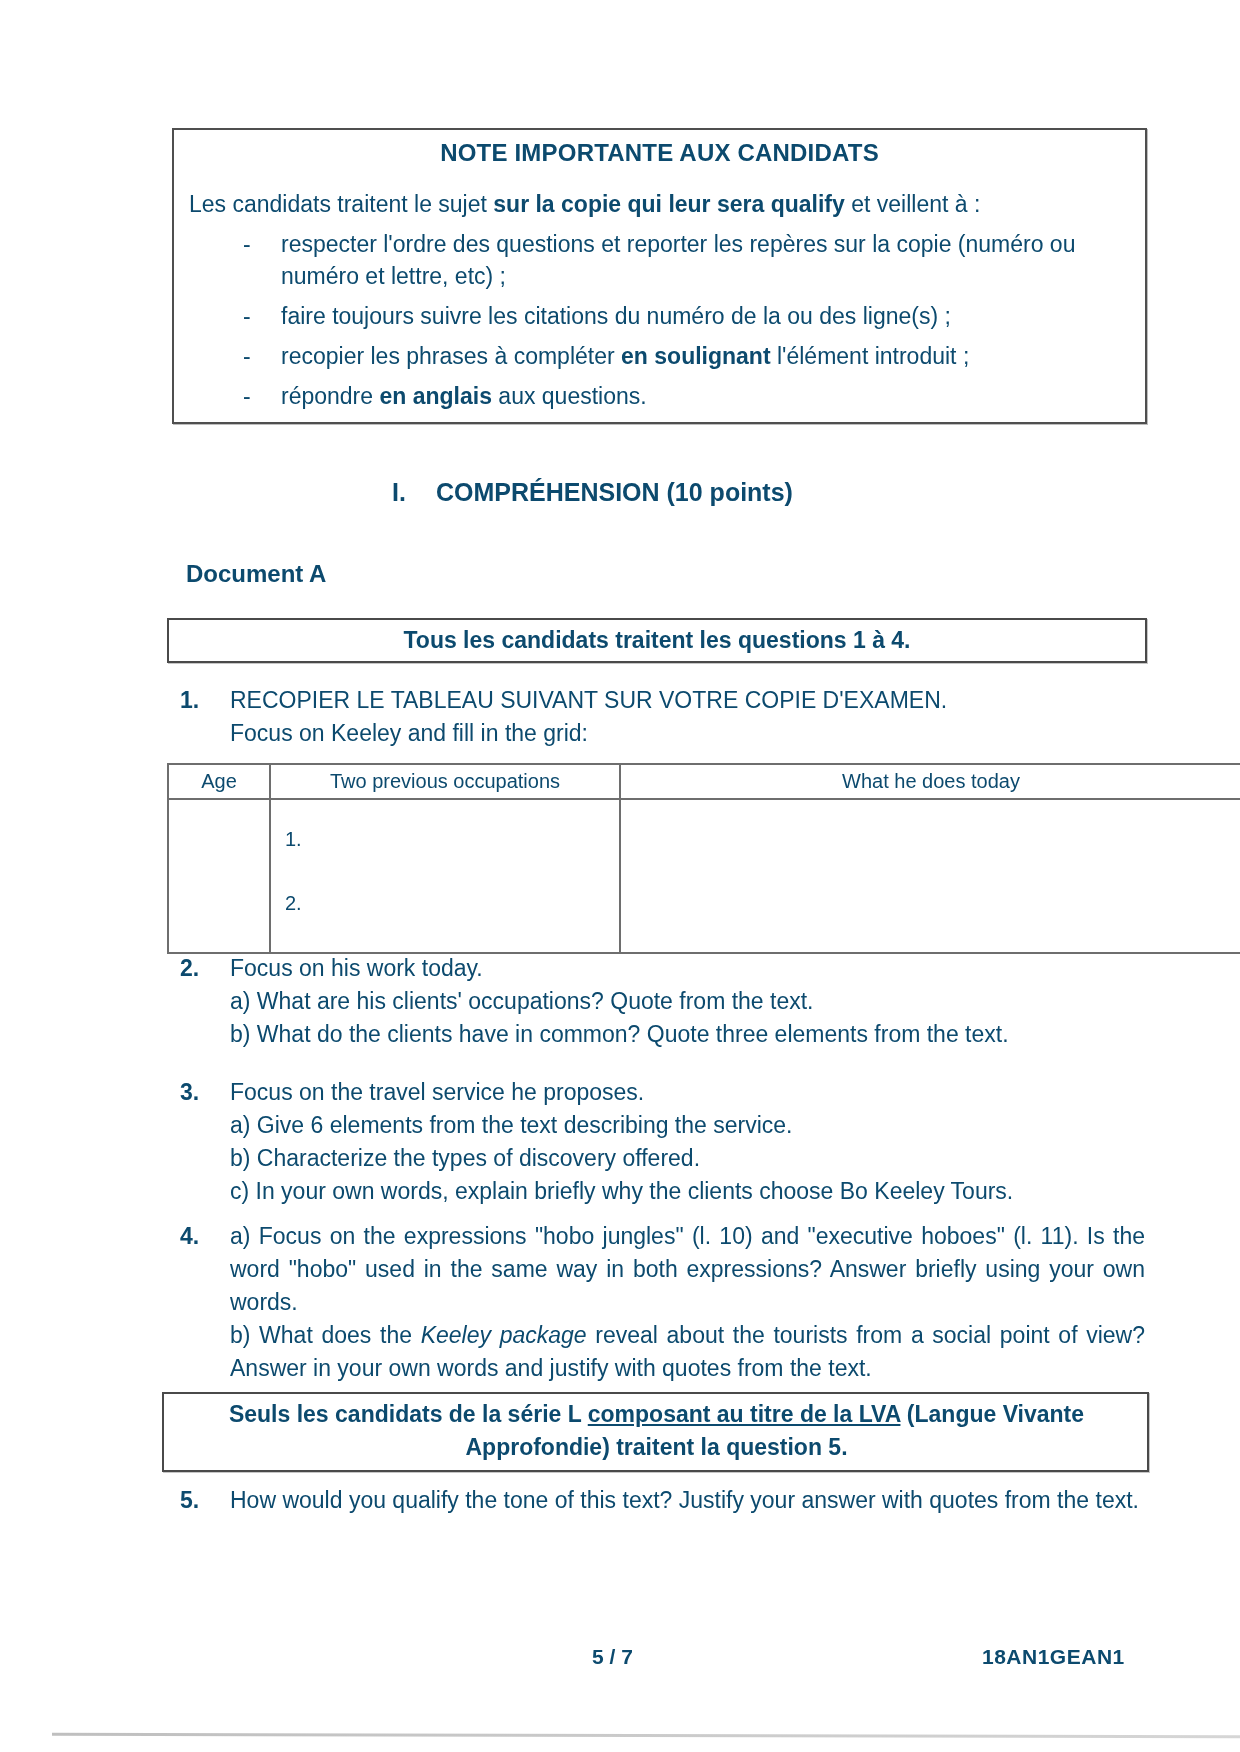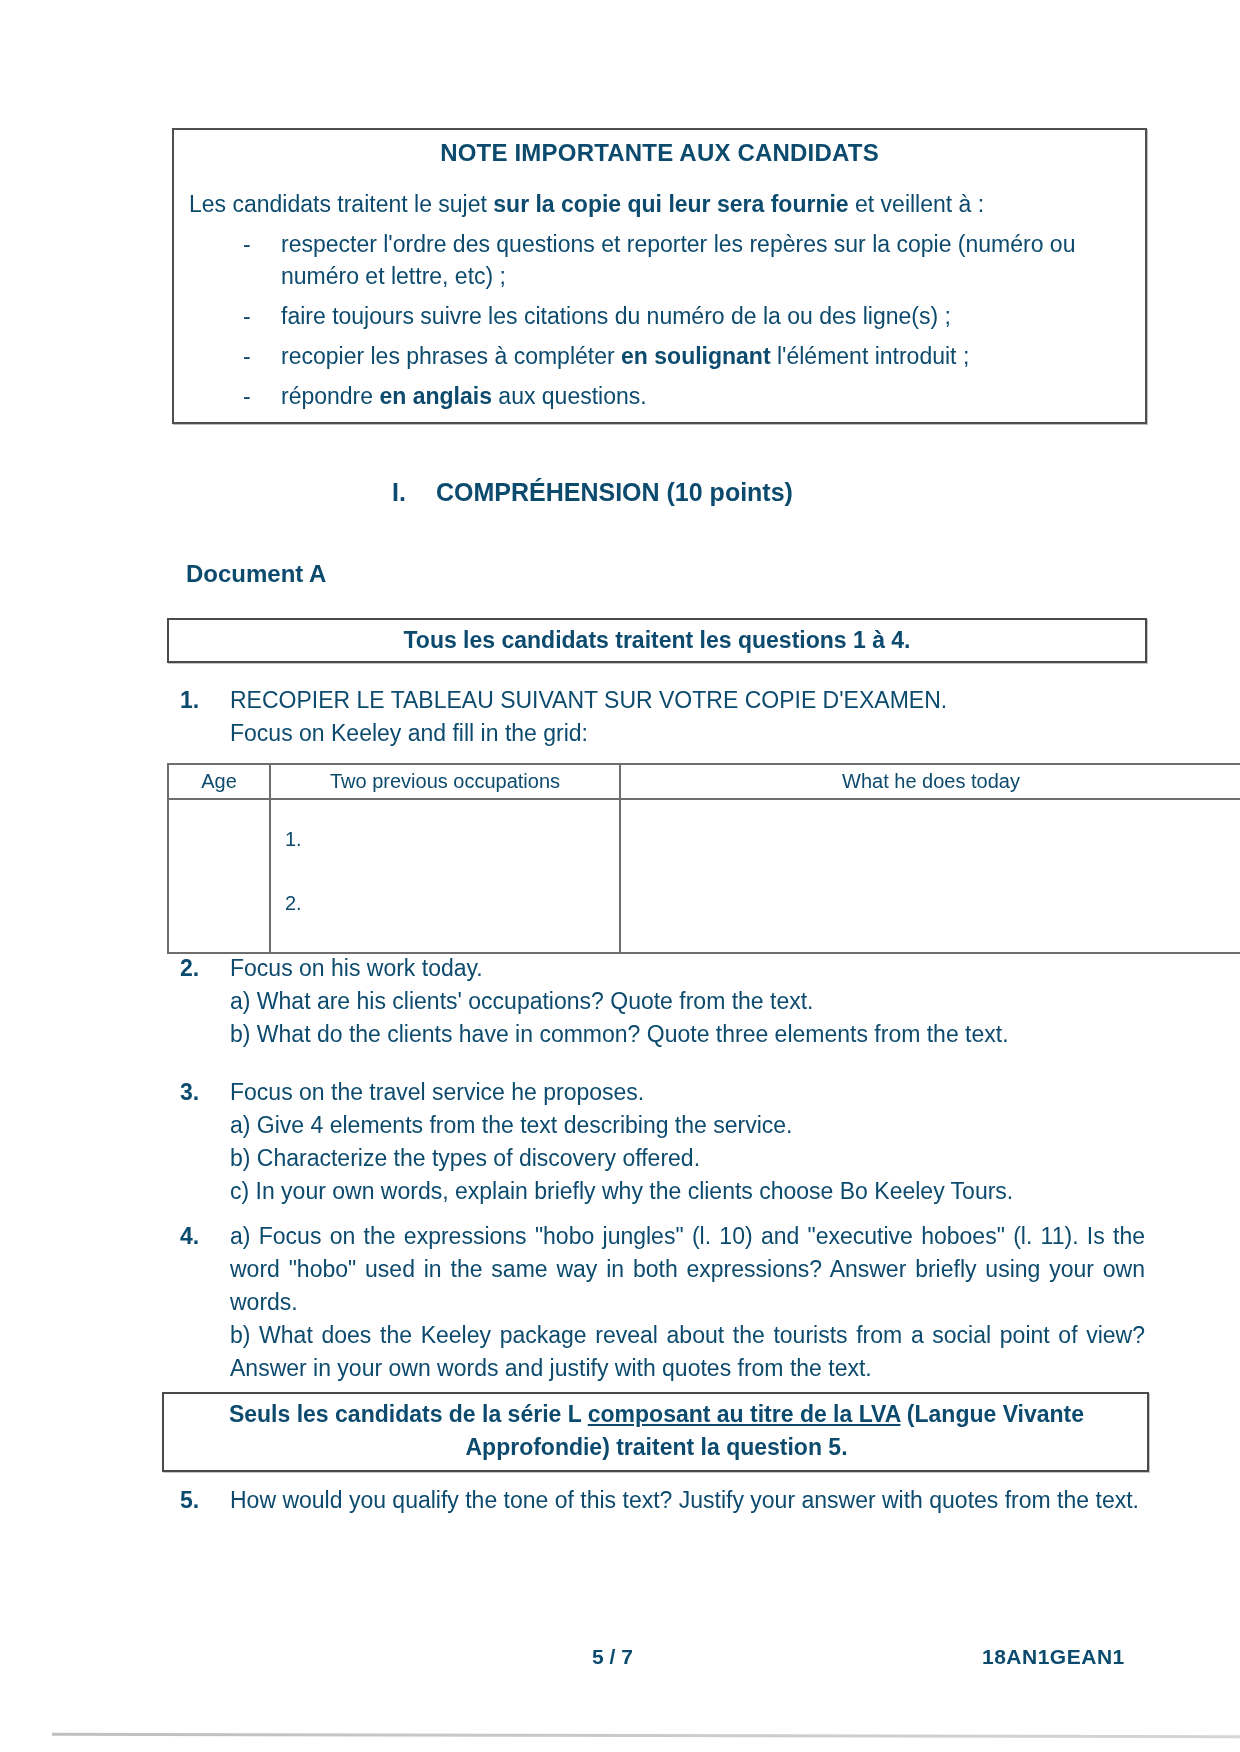--- a/index.html
+++ b/index.html
@@ -94,21 +94,21 @@
     background:#d8d8d8;
   }
 </style>
 </head>
 <body>
 
 <div class="page">
 
   <div class="note-box">
     <div class="note-title">NOTE IMPORTANTE AUX CANDIDATS</div>
-    <div class="note-intro"><span>Les candidats traitent le sujet </span><span style="font-weight: bold;">sur la copie qui leur sera fournie</span><span> et veillent à :</span></div>
+    <div class="note-intro"><span>Les candidats traitent le sujet </span><span style="font-weight: bold;">sur la copie qui leur sera qualify</span><span> et veillent à :</span></div>
     <div class="note-items">
       <div class="note-item">
         <span class="dash">-</span>
         <span class="item-body">
           <div class="q-line"><span>respecter l'ordre des questions et reporter les repères sur la copie (numéro ou</span></div>
           <div class="q-line"><span>numéro et lettre, etc) ;</span></div>
         </span>
       </div>
       <div class="note-item">
         <span class="dash">-</span>
@@ -173,31 +173,31 @@
       <div class="q-line">Focus on his work today.</div>
       <div class="q-line">a) What are his clients' occupations? Quote from the text.</div>
       <div class="q-line">b) What do the clients have in common? Quote three elements from the text.</div>
     </span>
   </div>
 
   <div class="question q3">
     <span class="q-num">3.</span>
     <span class="q-body">
       <div class="q-line">Focus on the travel service he proposes.</div>
-      <div class="q-line">a) Give 4 elements from the text describing the service.</div>
+      <div class="q-line">a) Give 6 elements from the text describing the service.</div>
       <div class="q-line">b) Characterize the types of discovery offered.</div>
       <div class="q-line">c) In your own words, explain briefly why the clients choose Bo Keeley Tours.</div>
     </span>
   </div>
 
   <div class="question q4">
     <span class="q-num">4.</span>
     <span class="q-body">
       <div class="q-para"><span>a) Focus on the expressions "hobo jungles" (l. 10) and "executive hoboes" (l. 11). Is the word "hobo" used in the same way in both expressions? Answer briefly using your own words.</span></div>
-      <div class="q-para"><span>b) What does the </span><span style="">Keeley package</span><span> reveal about the tourists from a social point of view? Answer in your own words and justify with quotes from the text.</span></div>
+      <div class="q-para"><span>b) What does the </span><span style="font-style: italic;">Keeley package</span><span> reveal about the tourists from a social point of view? Answer in your own words and justify with quotes from the text.</span></div>
     </span>
   </div>
 
   <div class="banner banner-lva">
     <div><span style="font-weight: bold;">Seuls les candidats de la série L </span><span style="font-weight: bold; text-decoration: underline;">composant au titre de la LVA</span><span style="font-weight: bold;"> (Langue Vivante</span></div>
     <div><span style="font-weight: bold;">Approfondie) traitent la question 5.</span></div>
   </div>
 
   <div class="question q5">
     <span class="q-num">5.</span>

